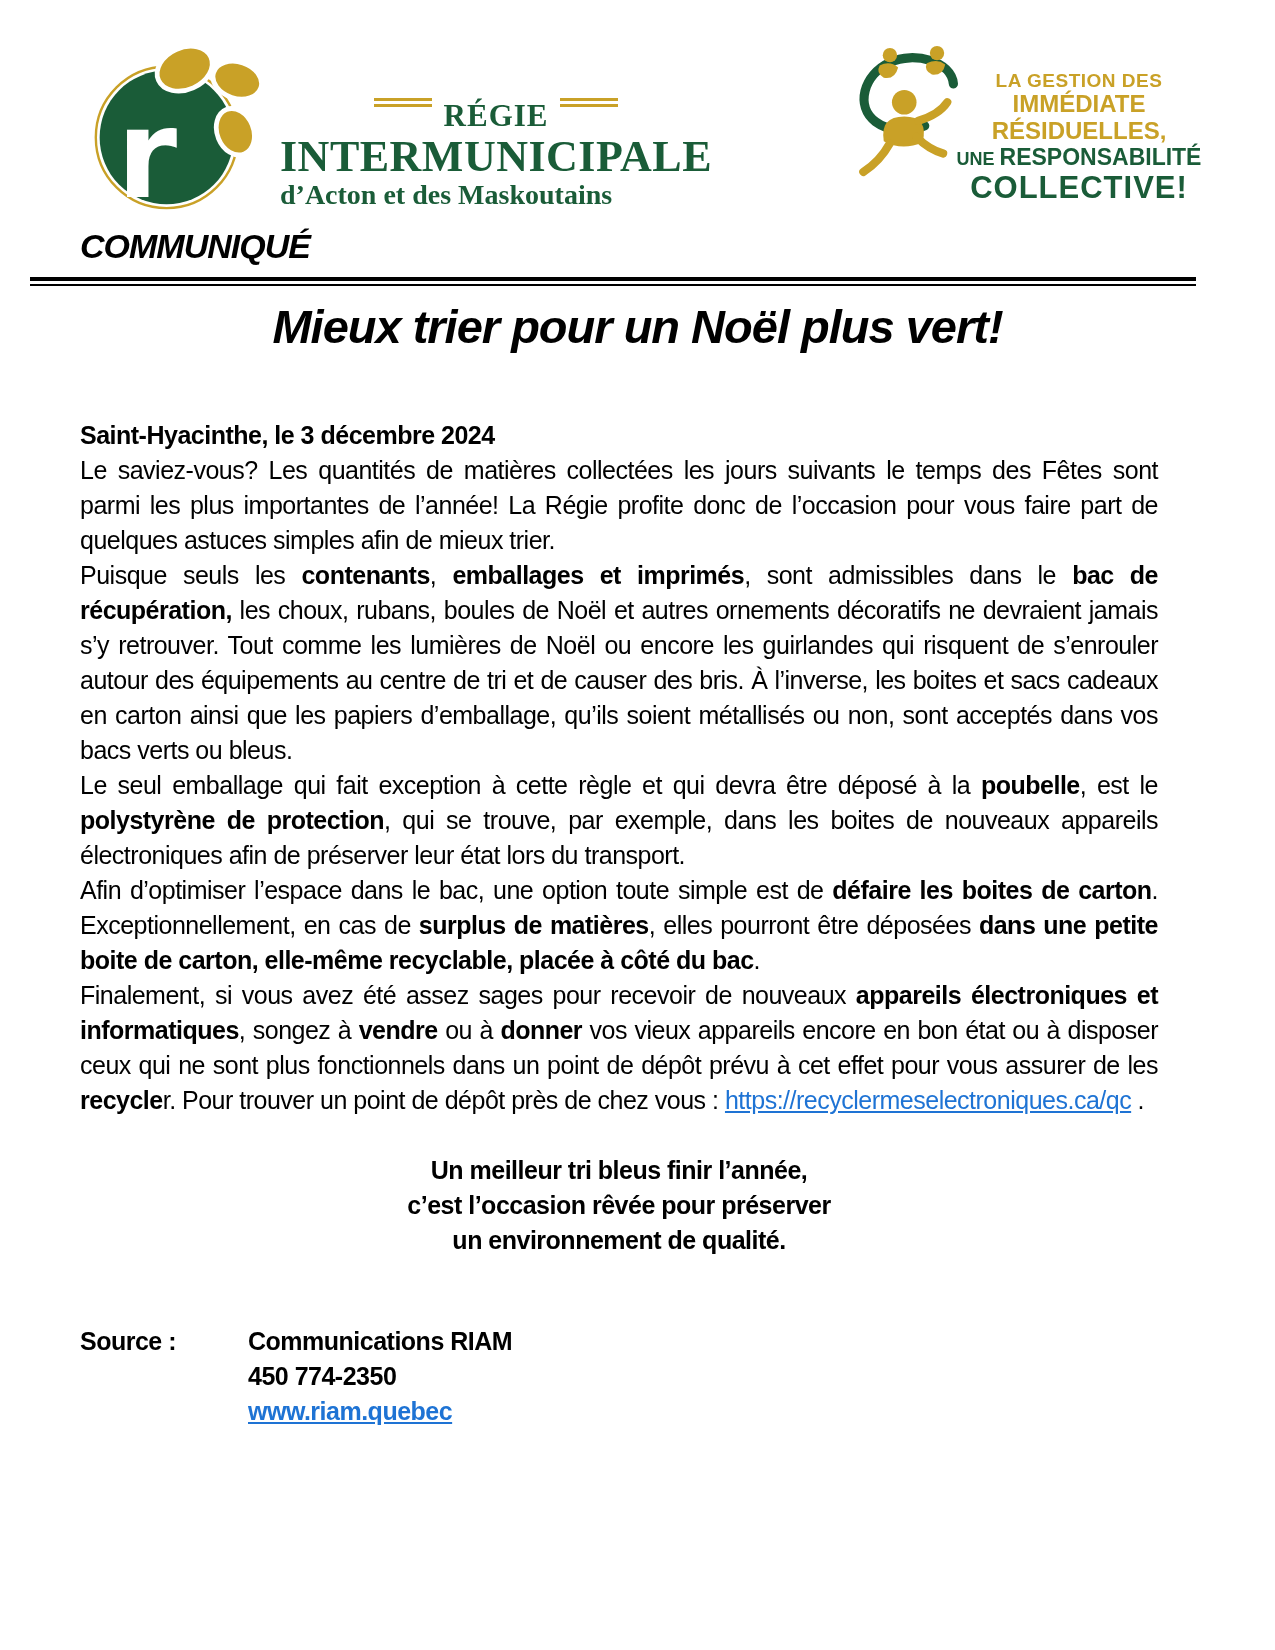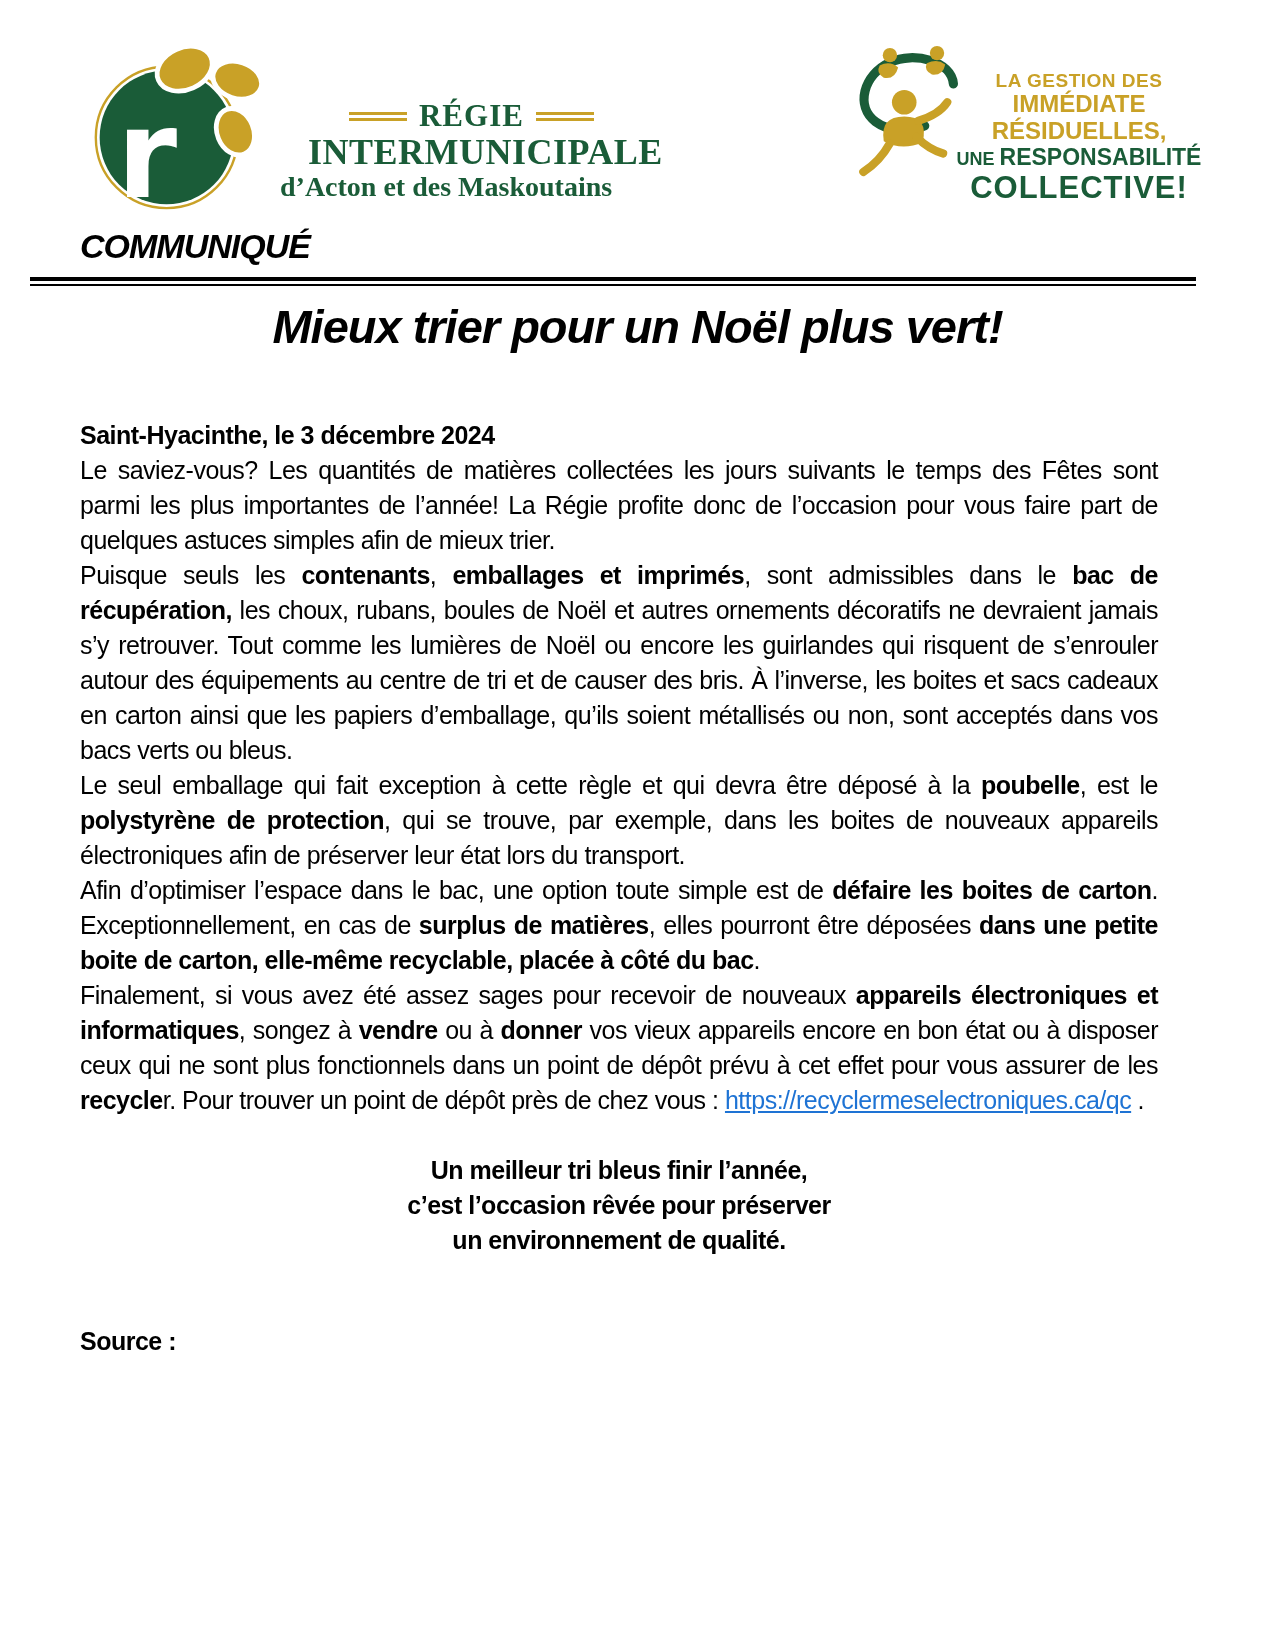--- a/index.html
+++ b/index.html
@@ -14,23 +14,23 @@
     width:1275px;height:1650px;
     background:#ffffff;
     overflow:hidden;
     font-family:"Liberation Sans",sans-serif;
     color:var(--ink);
   }
   
   .logos{position:absolute;top:36px;left:92px;right:70px;display:flex;justify-content:space-between;align-items:flex-start;}
   .logo-left{display:flex;align-items:flex-start;}
   .wordmark{margin-left:16px;padding-top:62px;font-family:"Liberation Serif",serif;font-weight:bold;color:var(--green);}
-  .wm-line1{display:flex;align-items:center;gap:12px;justify-content:center;font-size:31px;letter-spacing:1px;}
+  .wm-line1{display:flex;align-items:flex-start;gap:12px;justify-content:center;font-size:31px;letter-spacing:1px;}
   .dlines{width:58px;height:3px;border-top:3px solid var(--gold);border-bottom:3px solid var(--gold);}
-  .wm-line2{font-size:36px;letter-spacing:0.5px;line-height:1.05;margin-left:28px;}
+  .wm-line2{font-size:44px;letter-spacing:0.5px;line-height:1.05;}
   .wm-line3{font-size:28px;line-height:1.1;}
   .logo-right{display:flex;align-items:flex-start;}
   .gmr-mark{margin-right:-26px;margin-top:6px;position:relative;z-index:1;}
   .gmr-text{width:252px;text-align:center;padding-top:34px;font-weight:bold;line-height:1.12;}
   .g1{color:var(--gold);font-size:19px;letter-spacing:0.5px;}
   .g2{color:var(--gold);font-size:24px;letter-spacing:0px;}
   .g3{color:var(--green);font-size:23px;}
   .g3 .g3a{font-size:18px;text-align:right;}
   .g4{color:var(--green);font-size:31px;letter-spacing:1px;}
   .svg-green{fill:none;stroke:var(--green);}
@@ -133,15 +133,20 @@
     <p class="para"><span>Finalement, si vous avez été assez sages pour recevoir de nouveaux </span><span class="b">appareils électroniques et informatiques</span><span>, songez à </span><span class="b">vendre</span><span> ou à </span><span class="b">donner</span><span> vos vieux appareils encore en bon état ou à disposer ceux qui ne sont plus fonctionnels dans un point de dépôt prévu à cet effet pour vous assurer de les </span><span class="b">recycle</span><span>r. Pour trouver un point de dépôt près de chez vous : </span><a class="lnk">https://recyclermeselectroniques.ca/qc</a><span> .</span></p>
 
     <div class="closing">
       <div>Un meilleur tri bleus finir l’année,</div>
       <div>c’est l’occasion rêvée pour préserver</div>
       <div>un environnement de qualité.</div>
     </div>
 
     <div class="source">
       <div class="src-label">Source :</div>
+      <div class="src-vals">
+        <div>Communications RIAM</div>
+        <div>450 774-2350</div>
+        <a class="site">www.riam.quebec</a>
+      </div>
     </div>
   </main>
 </div>
 
 </body></html>

